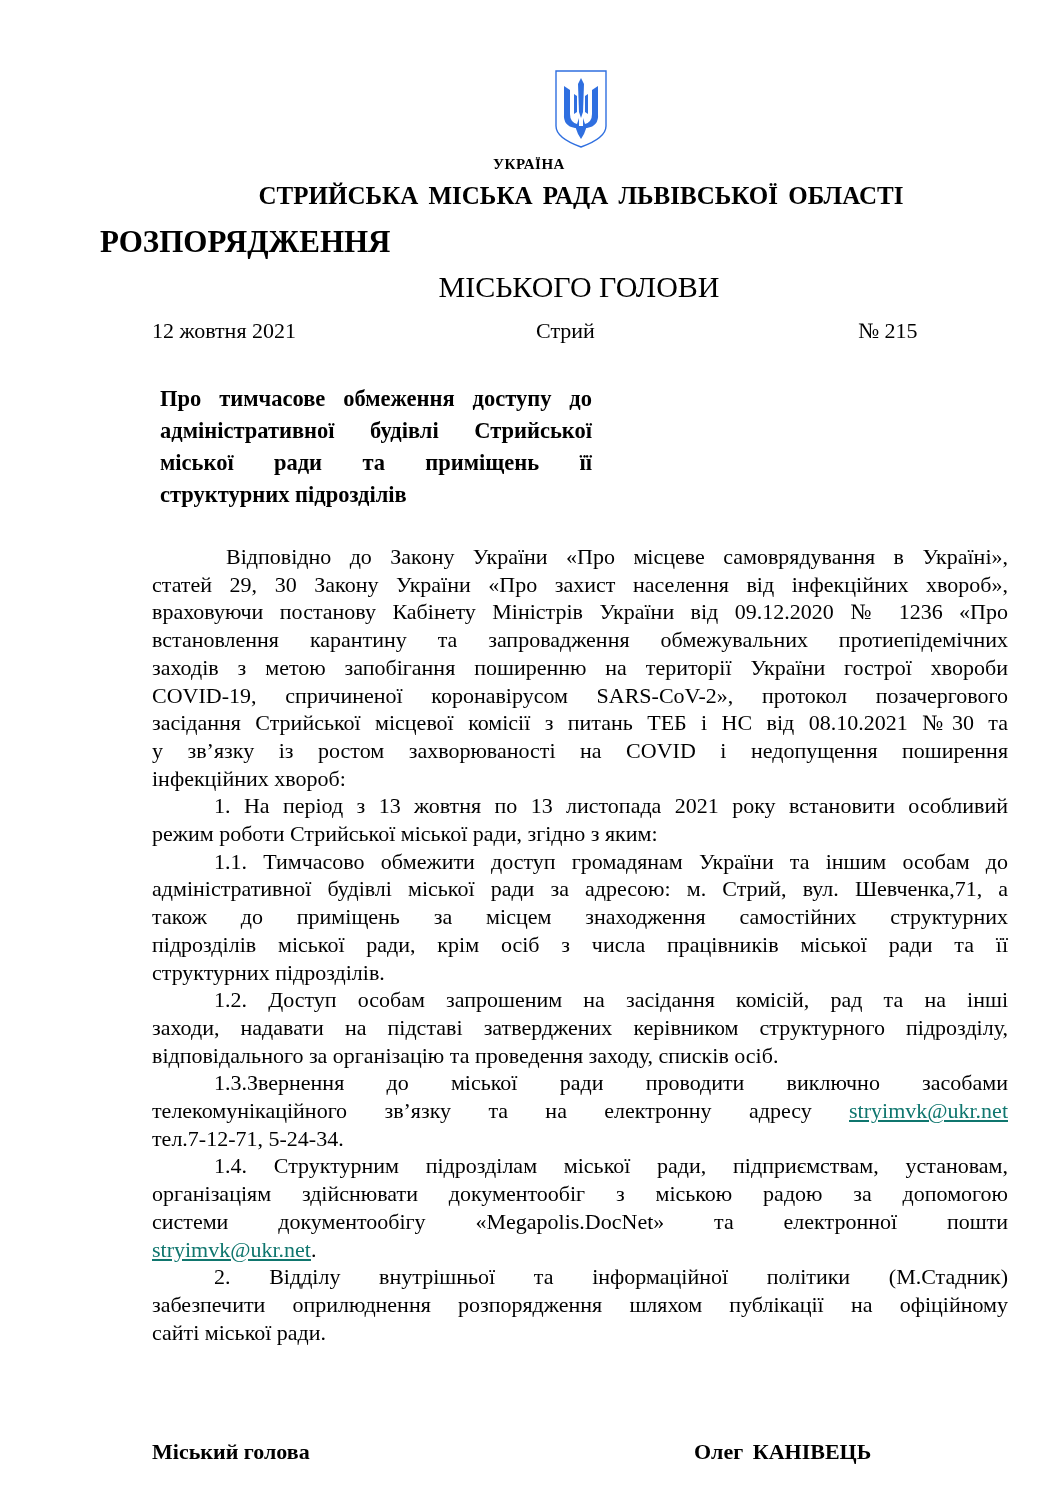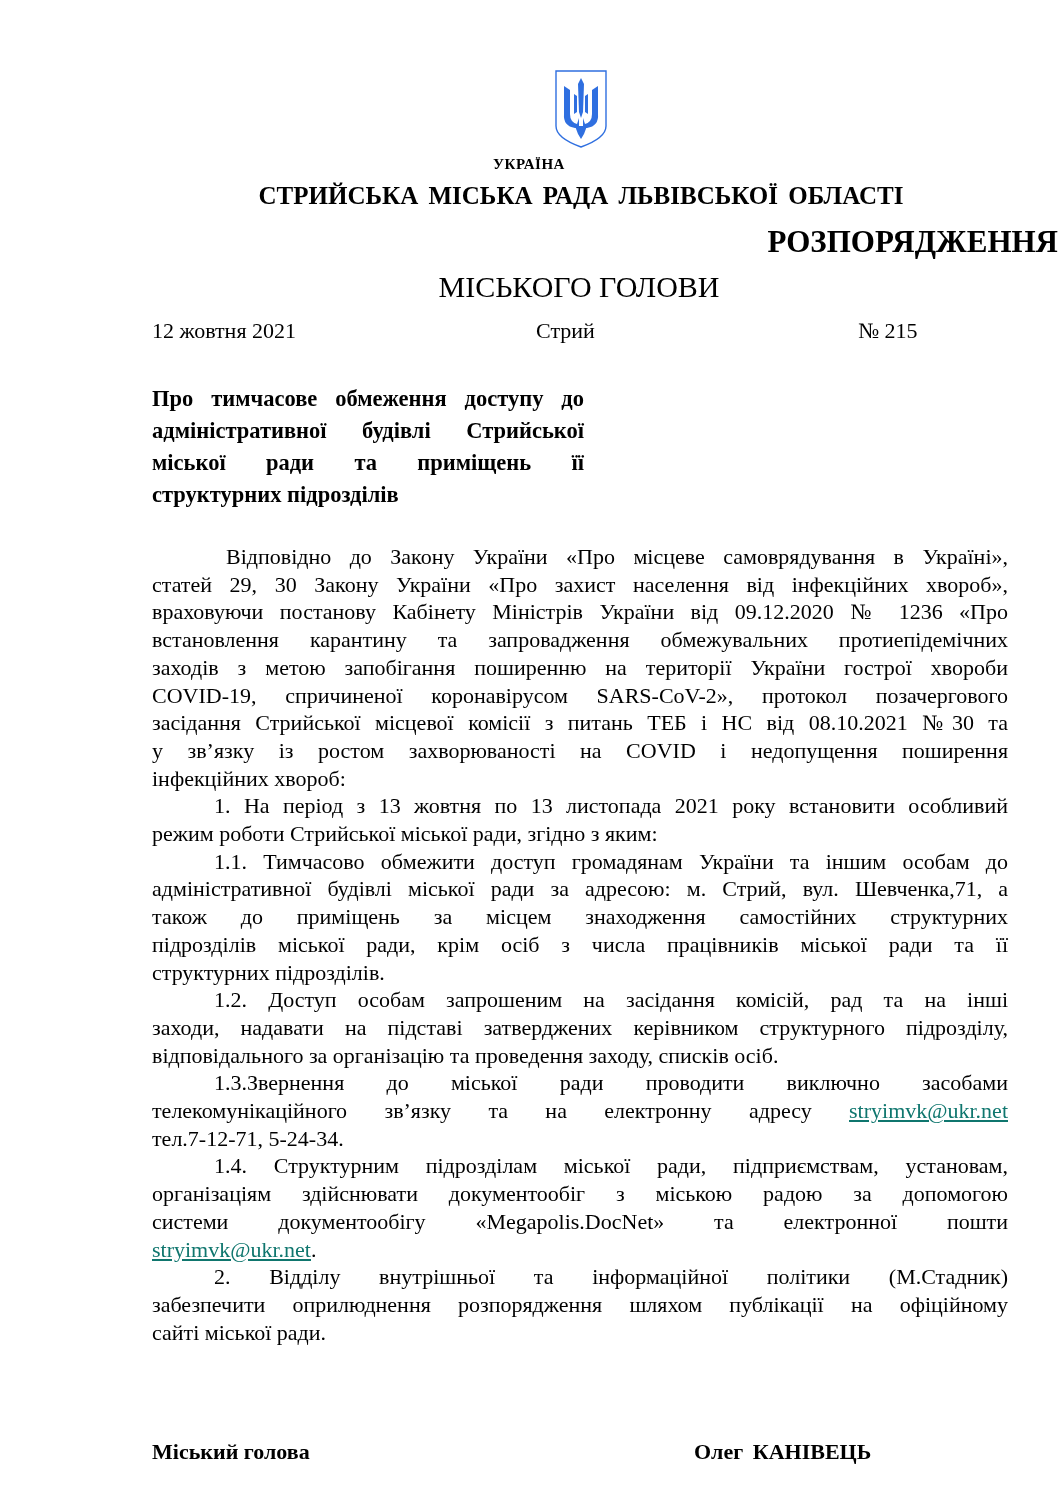--- a/index.html
+++ b/index.html
@@ -4,29 +4,29 @@
   <style>
     html, body { margin: 0; padding: 0; background: #ffffff; }
     body { width: 1058px; height: 1497px; position: relative; overflow: hidden;
            font-family: "Liberation Serif", serif; color: #000; }
     .abs { position: absolute; }
     .coat { left: 553px; top: 68px; width: 56px; height: 82px; }
     .country { left: 0; width: 1058px; text-align: center; top: 156px;
                font-weight: bold; font-size: 15px; letter-spacing: 0.5px; box-sizing: border-box; }
     .council { left: 0; width: 1058px; text-align: center; top: 182px;
                font-weight: bold; font-size: 25px; padding-left: 104px; box-sizing: border-box; word-spacing: 4px; }
-    .doctype { left: 0; width: 1058px; text-align: right; top: 224px;
+    .doctype { left: 0; width: 1058px; text-align: left; top: 224px;
                font-weight: bold; font-size: 31px; padding-left: 100px; box-sizing: border-box; }
     .subtype { left: 0; width: 1058px; text-align: center; top: 270px;
                font-size: 30px; padding-left: 100px; box-sizing: border-box; }
     .meta-row { top: 318px; font-size: 22px; }
     .date { left: 152px; }
     .city { left: 536px; }
     .num { left: 858px; }
-    .subject { left: 152px; top: 383px; width: 432px; font-weight: bold; font-size: 22.5px;
+    .subject { left: 160px; top: 383px; width: 432px; font-weight: bold; font-size: 22.5px;
                line-height: 32px; text-align: justify; text-align-last: left; font-family: Liberation Serif, serif; }
     .subject .l { display: block; text-align: justify; text-align-last: justify; }
     .subject .l.last { text-align-last: left; }
     .body { left: 152px; top: 543px; width: 856px; font-size: 22px; line-height: 27.7px; }
     .p { text-align: justify; margin: 0; }
     .p .ln { display: block; text-align: justify; text-align-last: justify; white-space: nowrap; }
     .p .ln.last { text-align-last: left; }
     .ind1 { padding-left: 74px; }
     .ind2 { padding-left: 62px; }
     a.email { color: #0f766e; text-decoration: underline; }

